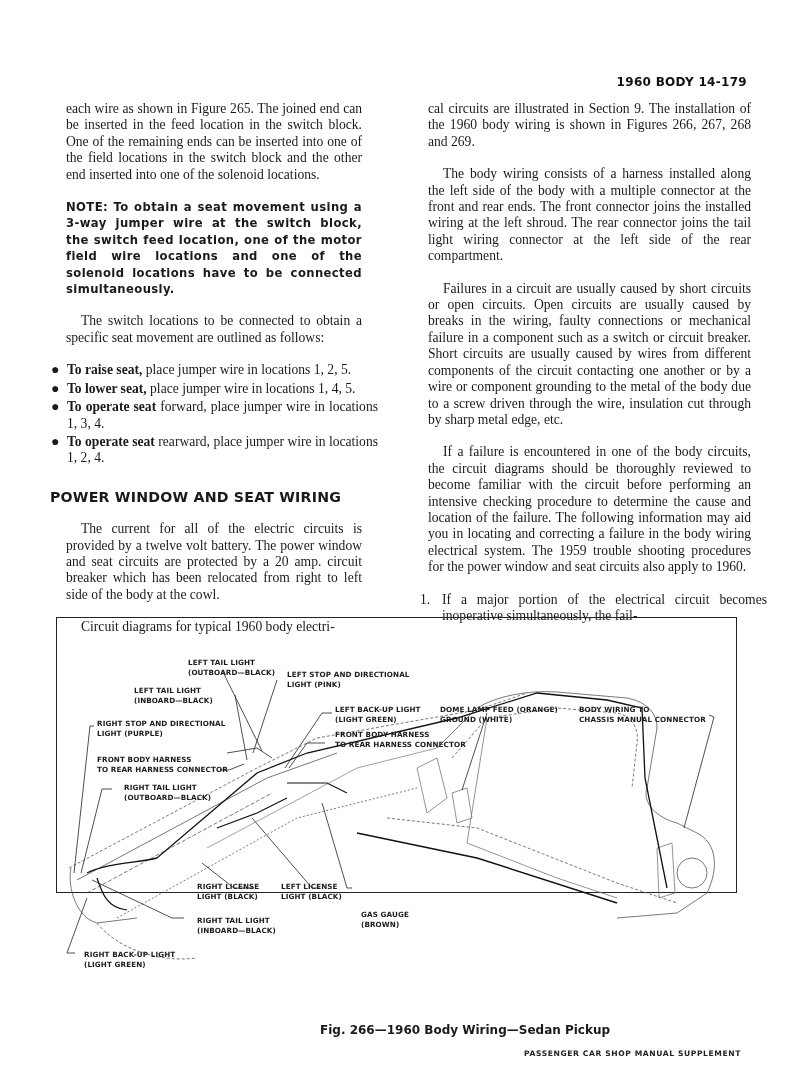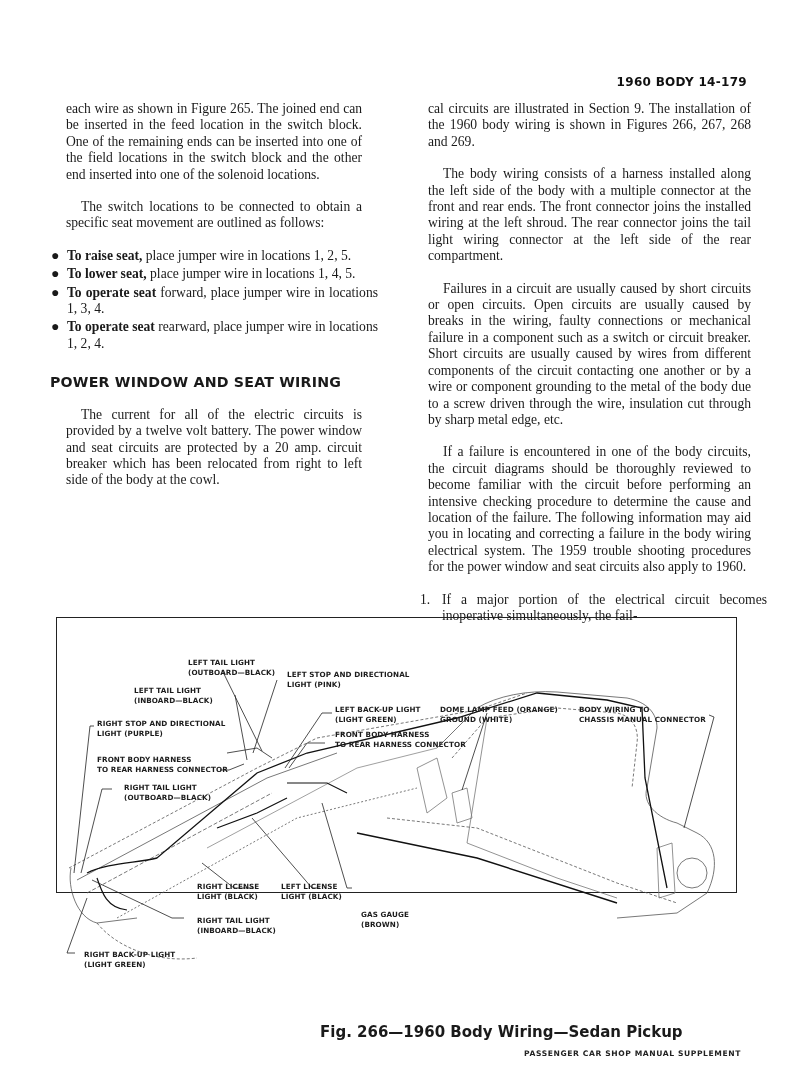--- a/index.html
+++ b/index.html
@@ -46,44 +46,46 @@
     }
     .figure-frame svg { position: absolute; left: 0; top: 0; }
     .lbl {
       position: absolute; font-family: "DejaVu Sans", "Liberation Sans", sans-serif;
       font-size: 7.2px; line-height: 10px; font-weight: bold; color: #1c1c1c;
       white-space: nowrap; letter-spacing: 0.1px;
     }
     .caption {
       position: absolute; top: 1023px; left: 284px;
       font-family: "DejaVu Sans", "Liberation Sans", sans-serif;
-      font-weight: bold; font-size: 15px; color: #1a1a1a; padding-left: 36px;
+      font-weight: bold; font-size: 12px; color: #1a1a1a; padding-left: 36px;
     }
     .footer {
       position: absolute; top: 1049px; right: 49px;
       font-family: "DejaVu Sans", "Liberation Sans", sans-serif;
       font-weight: bold; font-size: 7.6px; letter-spacing: 0.6px; color: #222;
     }
   </style>
 </head>
 <body>
 
 <div class="page-header">1960 BODY 14-179</div>
 
 <div class="col col-left">
   <p>each wire as shown in Figure 265. The joined end can be inserted in the feed location in the switch block. One of the remaining ends can be inserted into one of the field locations in the switch block and the other end inserted into one of the solenoid locations.</p>
+  <p class="note">NOTE: To obtain a seat movement using a 3-way jumper wire at the switch block, the switch feed location, one of the motor field wire locations and one of the solenoid locations have to be connected simultaneously.</p>
   <p class="indent">The switch locations to be connected to obtain a specific seat movement are outlined as follows:</p>
   <ul class="bullets">
     <li><span class="dot">●</span><b>To raise seat,</b><span> place jumper wire in locations 1, 2, 5.</span></li>
     <li><span class="dot">●</span><b>To lower seat,</b><span> place jumper wire in locations 1, 4, 5.</span></li>
     <li><span class="dot">●</span><b>To operate seat</b><span> forward, place jumper wire in locations 1, 3, 4.</span></li>
     <li><span class="dot">●</span><b>To operate seat</b><span> rearward, place jumper wire in locations 1, 2, 4.</span></li>
   </ul>
   <div class="section-heading">POWER WINDOW AND SEAT WIRING</div>
   <p class="indent">The current for all of the electric circuits is provided by a twelve volt battery. The power window and seat circuits are protected by a 20 amp. circuit breaker which has been relocated from right to left side of the body at the cowl.</p>
+  <p class="indent" style="text-align:left">Circuit diagrams for typical 1960 body electri-</p>
 </div>
 
 <div class="col col-right">
   <p>cal circuits are illustrated in Section 9. The installation of the 1960 body wiring is shown in Figures 266, 267, 268 and 269.</p>
   <p class="indent">The body wiring consists of a harness installed along the left side of the body with a multiple connector at the front and rear ends. The front connector joins the installed wiring at the left shroud. The rear connector joins the tail light wiring connector at the left side of the rear compartment.</p>
   <p class="indent">Failures in a circuit are usually caused by short circuits or open circuits. Open circuits are usually caused by breaks in the wiring, faulty connections or mechanical failure in a component such as a switch or circuit breaker. Short circuits are usually caused by wires from different components of the circuit contacting one another or by a wire or component grounding to the metal of the body due to a screw driven through the wire, insulation cut through by sharp metal edge, etc.</p>
   <p class="indent">If a failure is encountered in one of the body circuits, the circuit diagrams should be thoroughly reviewed to become familiar with the circuit before performing an intensive checking procedure to determine the cause and location of the failure. The following information may aid you in locating and correcting a failure in the body wiring electrical system. The 1959 trouble shooting procedures for the power window and seat circuits also apply to 1960.</p>
   <ol class="steps">
     <li><span class="num">1.</span><span>If a major portion of the electrical circuit becomes inoperative simultaneously, the fail-</span></li>
   </ol>

